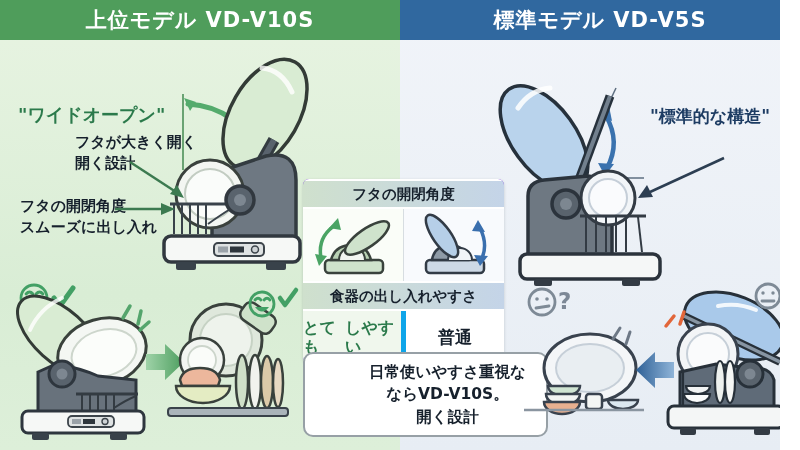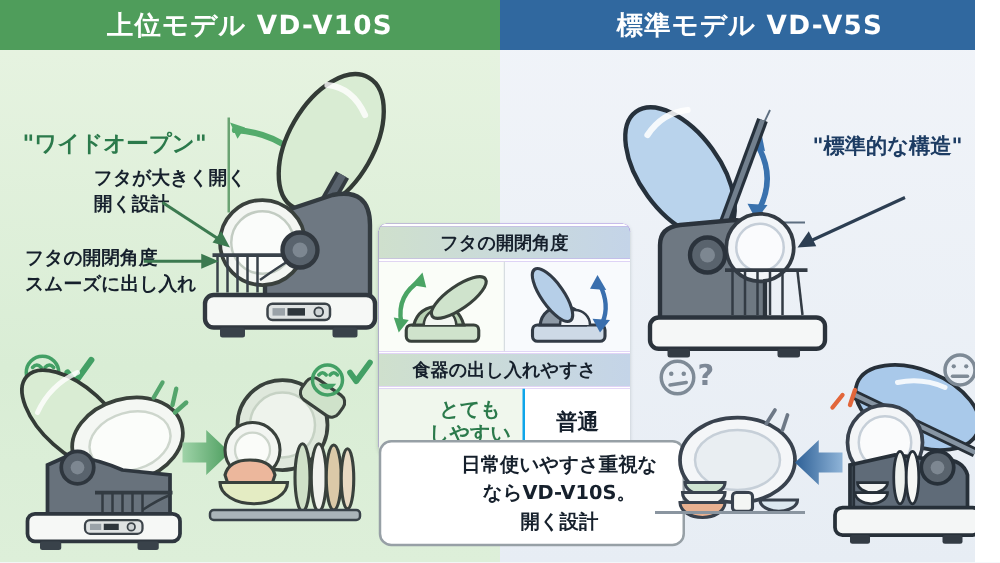--- a/index.html
+++ b/index.html
@@ -21,22 +21,22 @@
          box-shadow:0 1px 3px rgba(60,70,80,.25);overflow:hidden;margin-top:16px;}
   .panel-bar{height:26px;display:flex;align-items:center;justify-content:center;
              font-size:14.5px;font-weight:bold;color:#16202c;
              background:linear-gradient(90deg,#cfe0cd 0%,#c4d4e8 100%);
              border-bottom:2px solid #ffffff;border-top:2px solid #ffffff;}
   .panel-diagrams{display:flex;height:72px;}
   .panel-cell{flex:1;display:flex;align-items:center;justify-content:center;}
   .cell-l{background:#fafdf8;border-right:1px solid #d7dde1;}
   .cell-r{background:#f8fafd;}
   .panel-ratings{display:flex;height:52px;}
-  .rate-l{background:#f0f7ed;border-right:2px solid #0ea5e9;flex-direction:column;
-          color:#2b7a4b;font-weight:bold;font-size:16px;line-height:1.2;padding-left:31px;}
+  .rate-l{background:#f0f7ed;border-right:5px solid #0ea5e9;flex-direction:row;
+          color:#2b7a4b;font-weight:bold;font-size:16px;line-height:1.2;}
   .rate-r{background:#ffffff;color:#16202c;font-weight:bold;font-size:17px;}
   .summary{left:303px;top:352px;width:197px;height:81px;background:#ffffff;
            border:2px solid #97a0a6;border-radius:10px;display:flex;flex-direction:column;
            align-items:center;justify-content:center;font-size:15.5px;font-weight:bold;
            color:#16202c;line-height:1.45;padding-left:44px;}
   .qmark{color:#7d8896;font-weight:bold;font-size:23px;}
 </style>
 </head>
 <body>
 

